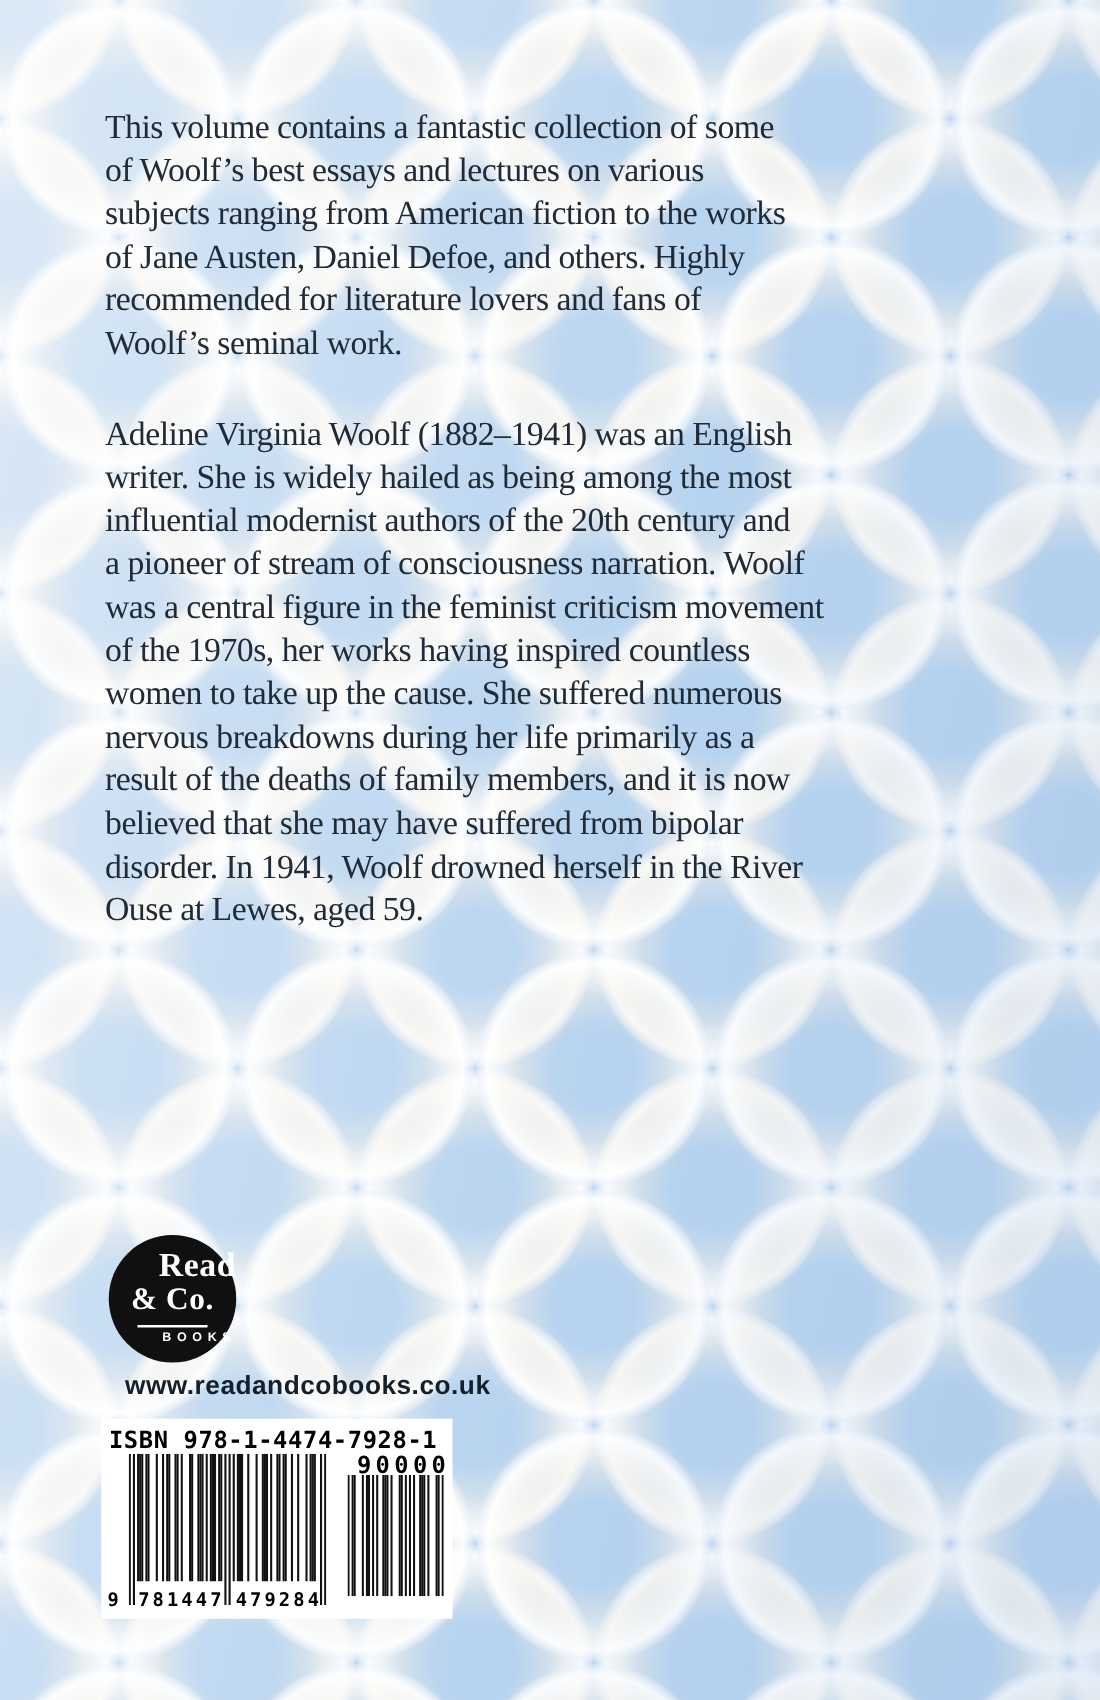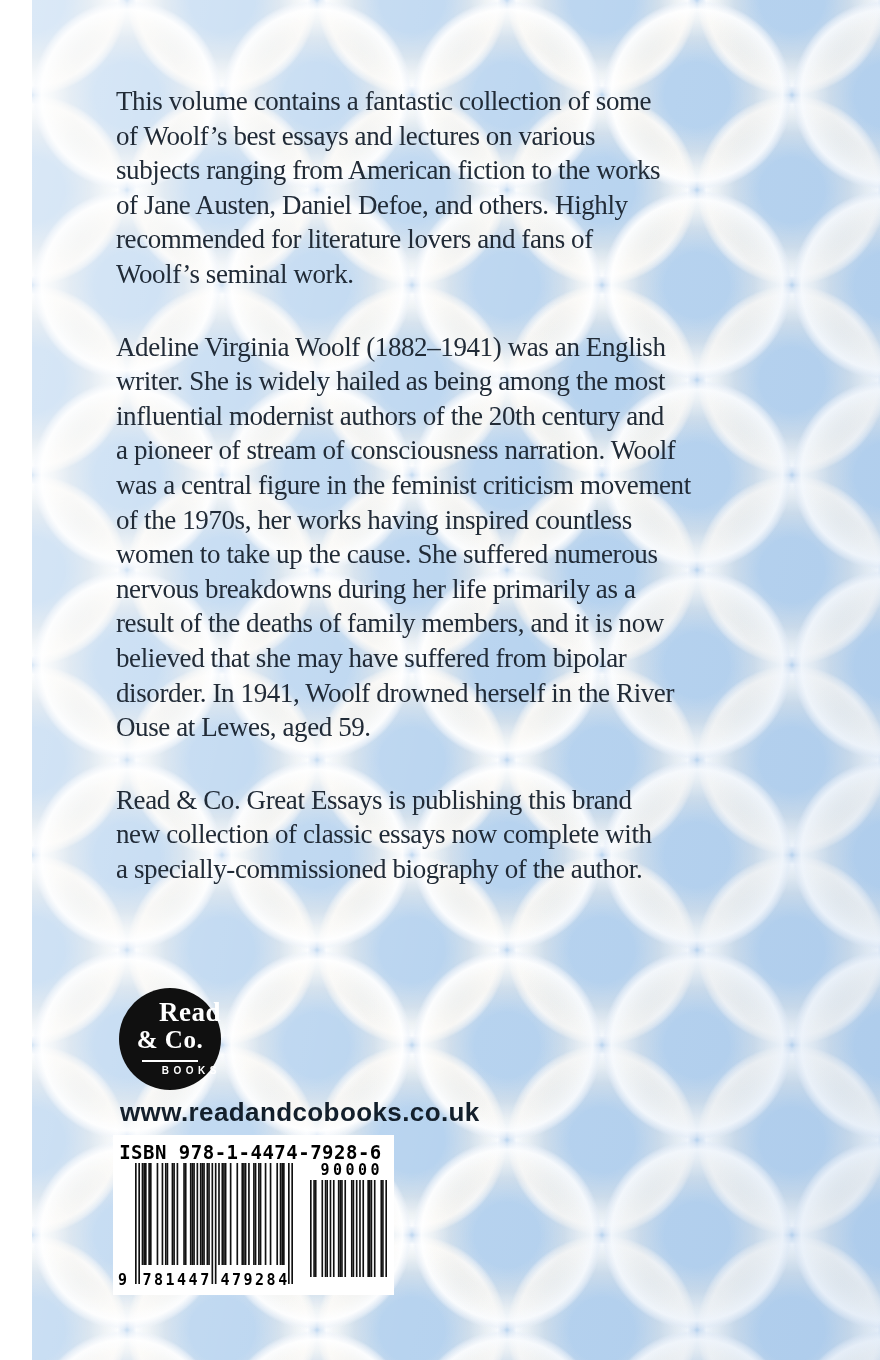--- a/index.html
+++ b/index.html
@@ -16,60 +16,59 @@
       radial-gradient(circle 95px at 95px 95px,
         rgba(255,255,255,0) 0%, rgba(255,255,255,0) 34%,
         rgba(244,239,231,.42) 60%, rgba(252,250,246,.78) 78%,
         rgba(255,255,255,.93) 90%, rgba(238,243,250,.55) 97%, rgba(255,255,255,0) 100%),
       radial-gradient(circle 95px at 95px 95px,
         rgba(255,255,255,0) 0%, rgba(255,255,255,0) 34%,
         rgba(244,239,231,.42) 60%, rgba(252,250,246,.78) 78%,
         rgba(255,255,255,.93) 90%, rgba(238,243,250,.55) 97%, rgba(255,255,255,0) 100%);
     background-size:auto, 190px 190px, 190px 190px;
     background-position:0 0, 0 0, 95px 95px;
-    margin-left:32px;
   }
   .text-block{
     position:absolute;left:84px;top:84px;width:780px;
   }
   .text-block p{
     margin:0 0 38px 0;
     font-size:27px;line-height:34.6px;letter-spacing:-0.4px;
     color:#212b37;white-space:pre-line;
   }
   .logo-circle{
     position:absolute;left:87px;top:988px;width:102px;height:102px;
     border-radius:50%;background:#101010;color:#ffffff;text-align:center;
     box-sizing:border-box;padding-top:11px;
   }
   .logo-read{font-size:27px;line-height:27px;font-weight:700;letter-spacing:.5px;text-align:right;}
   .logo-co{font-size:25px;line-height:28px;font-weight:700;letter-spacing:.5px;}
   .logo-rule{width:56px;height:2px;background:#ffffff;margin:6px auto 4px auto;}
   .logo-books{font-family:"Liberation Sans", sans-serif;font-size:10px;line-height:10px;font-weight:600;letter-spacing:4.5px;text-indent:4.5px;text-align:right;}
   .website{
-    position:absolute;left:88px;top:1097px;
+    position:absolute;left:100px;top:1097px;
     font-family:"Liberation Sans", sans-serif;font-weight:700;
-    font-size:26px;letter-spacing:.4px;color:#131f2b;
+    font-size:21px;letter-spacing:.4px;color:#131f2b;
   }
   .barcode-panel{
     position:absolute;left:81px;top:1135px;width:281px;height:160px;
     background:#ffffff;
   }
   .mono{font-family:"DejaVu Sans Mono", monospace;font-weight:700;color:#000;}
   .isbn-label{
     position:absolute;left:0;right:6px;top:6px;text-align:center;
     font-size:19px;letter-spacing:.5px;
   }
   .bc-main{position:absolute;left:22px;top:28px;}
   .bc-main rect, .bc-supp rect{fill:#111;}
   .bc-lead{position:absolute;left:5px;top:136px;font-size:15px;}
   .bc-g1{position:absolute;left:27px;top:136px;width:48px;text-align:center;font-size:15px;letter-spacing:2.5px;text-indent:2.5px;}
   .bc-g2{position:absolute;left:105px;top:136px;width:60px;text-align:left;font-size:15px;letter-spacing:2.5px;text-indent:2.5px;}
   .bc-supp{position:absolute;left:197px;top:45px;}
-  .supp-digits{position:absolute;left:201px;top:26px;width:72px;text-align:center;font-size:15px;letter-spacing:3.5px;text-indent:3.5px;}
+  .supp-digits{position:absolute;left:201px;top:26px;width:72px;text-align:center;font-size:19px;letter-spacing:3.5px;text-indent:3.5px;}
 </style>
 </head>
 <body>
 
 <div class="cover">
   <div></div>
 
   <div class="text-block">
     <p>This volume contains a fantastic collection of some
 of Woolf’s best essays and lectures on various
@@ -82,36 +81,33 @@
 influential modernist authors of the 20th century and
 a pioneer of stream of consciousness narration. Woolf
 was a central figure in the feminist criticism movement
 of the 1970s, her works having inspired countless
 women to take up the cause. She suffered numerous
 nervous breakdowns during her life primarily as a
 result of the deaths of family members, and it is now
 believed that she may have suffered from bipolar
 disorder. In 1941, Woolf drowned herself in the River
 Ouse at Lewes, aged 59.</p>
-    <p>Read &amp; Co. Great Essays is publishing this brand
-new collection of classic essays now complete with
-a specially-commissioned biography of the author.</p>
   </div>
 
   <div class="logo-circle">
     <div class="logo-read">Read</div>
     <div class="logo-co">&amp; Co.</div>
     <div class="logo-rule"></div>
     <div class="logo-books">BOOKS</div>
   </div>
 
   <div class="website">www.readandcobooks.co.uk</div>
 
   <div class="barcode-panel">
-    <div class="isbn-label mono">ISBN 978-1-4474-7928-6</div>
+    <div class="isbn-label mono">ISBN 978-1-4474-7928-1</div>
     <svg class="bc-main" width="158" height="121" viewBox="0 0 95 121" preserveAspectRatio="none">
         <rect x="0" y="0" width="1" height="121"></rect>
         <rect x="2" y="0" width="1" height="121"></rect>
         <rect x="4" y="0" width="1" height="102"></rect>
         <rect x="5" y="0" width="1" height="102"></rect>
         <rect x="6" y="0" width="1" height="102"></rect>
         <rect x="8" y="0" width="1" height="102"></rect>
         <rect x="9" y="0" width="1" height="102"></rect>
         <rect x="13" y="0" width="1" height="102"></rect>
         <rect x="16" y="0" width="1" height="102"></rect>

